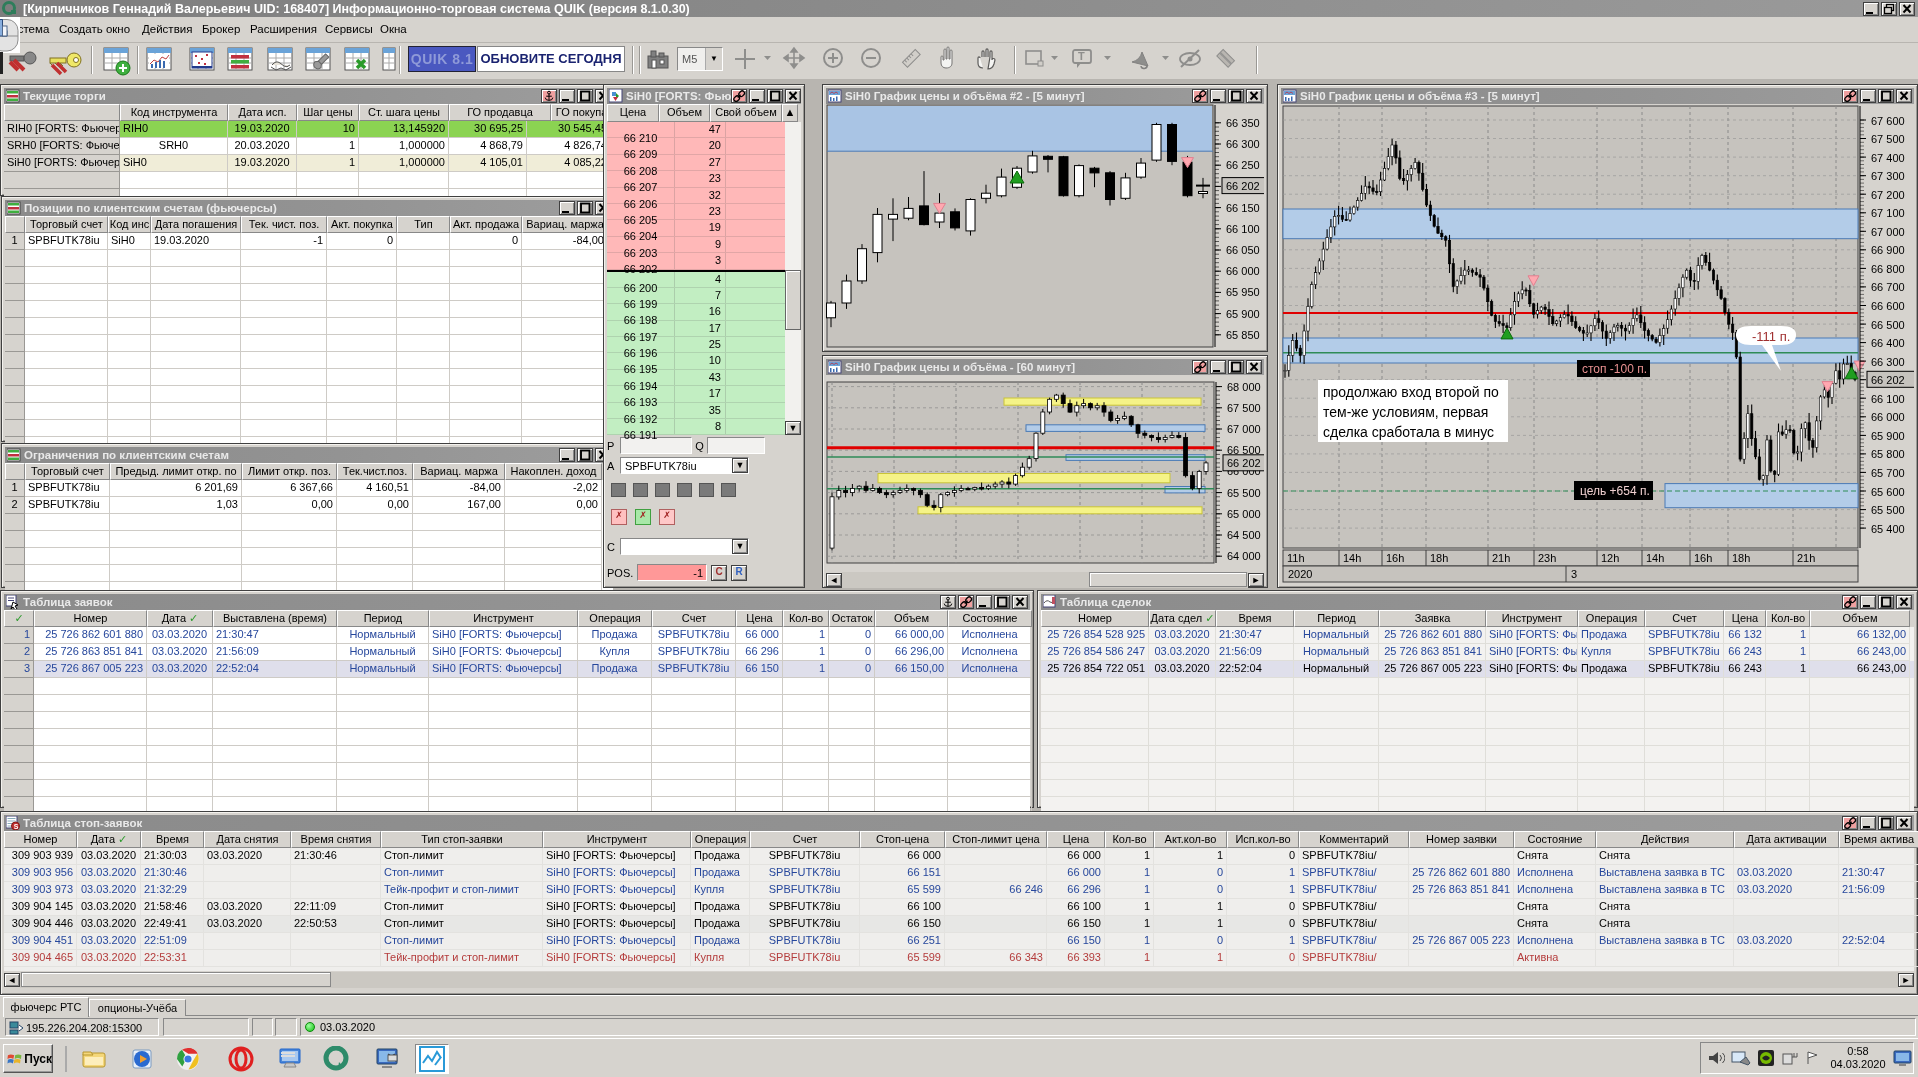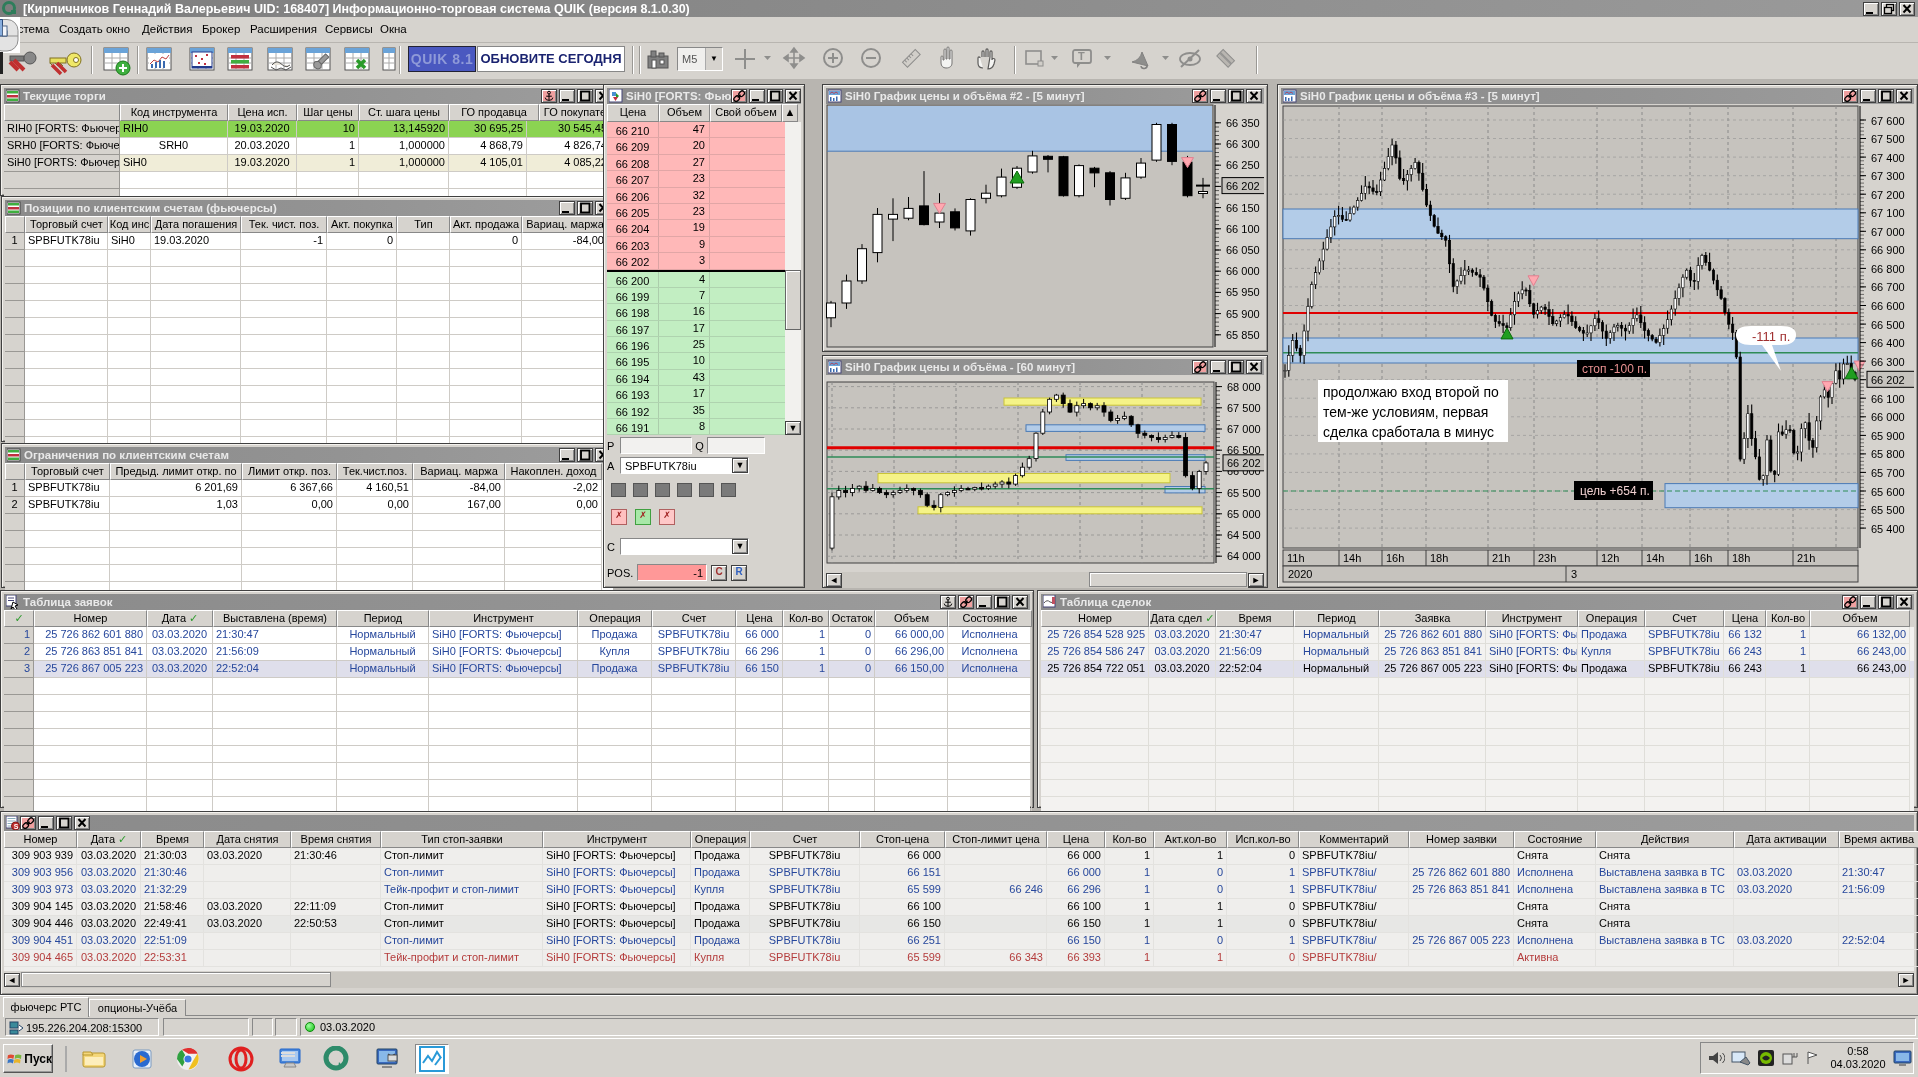--- a/index.html
+++ b/index.html
@@ -319,24 +319,24 @@
           <svg width="14" height="12">
             <path d="M3.5 2 L10.5 9.5 M10.5 2 L3.5 9.5" stroke="#000" stroke-width="2"></path>
           </svg>
         </span>
       </span>
     </div>
 <div class="tblwrap " style="">
       <div class="thead" style="height:17px">
         <div class="th" style="width:116px"></div>
         <div class="th" style="width:108px">Код инструмента</div>
-        <div class="th" style="width:69px">Цена исп.</div>
+        <div class="th" style="width:69px">Дата исп.</div>
         <div class="th" style="width:62px">Шаг цены</div>
         <div class="th" style="width:90px">Ст. шага цены</div>
-        <div class="th" style="width:90px">ГО продавца</div>
+        <div class="th" style="width:102px">ГО продавца</div>
         <div class="th" style="width:84px">ГО покупателя</div>
       </div>
       <div class="trow" style="height:17px;background:#8bd352">
         <div class="td" style="width:116px;text-align:left;background:#d6d3ce;border-right:1px solid #9a9894;border-bottom:1px solid #9a9894;">RIH0 [FORTS: Фьючер</div>
         <div class="td" style="width:108px;text-align:left;">RIH0</div>
         <div class="td" style="width:69px;text-align:center;">19.03.2020</div>
         <div class="td" style="width:62px;text-align:right;">10</div>
         <div class="td" style="width:90px;text-align:right;">13,145920</div>
         <div class="td" style="width:78px;text-align:right;">30 695,25</div>
         <div class="td" style="width:84px;text-align:right;">30 545,45</div>
@@ -694,21 +694,21 @@
             <rect x="3" y="1.5" width="8.5" height="9" fill="none" stroke="#000" stroke-width="1.9"></rect>
           </svg>
         </span>
         <span class="tb ">
           <svg width="14" height="12">
             <path d="M3.5 2 L10.5 9.5 M10.5 2 L3.5 9.5" stroke="#000" stroke-width="2"></path>
           </svg>
         </span>
       </span>
     </div>
-<style>.dorow{display:flex;height:16.4px;border-bottom:1px solid rgba(90,90,90,0.18)}.dc1{width:52px;text-align:center;border-right:1px solid rgba(90,90,90,0.22);padding-top:3px}.dc2{width:51px;text-align:right;padding:1px 4px 0 0;border-right:1px solid rgba(90,90,90,0.22)}.dc3{flex:1}</style>
+<style>.dorow{display:flex;height:16.4px;border-bottom:1px solid rgba(90,90,90,0.18)}.dc1{width:68px;text-align:center;border-right:1px solid rgba(90,90,90,0.22);padding-top:10px}.dc2{width:51px;text-align:right;padding:1px 4px 0 0;border-right:1px solid rgba(90,90,90,0.22)}.dc3{flex:1}</style>
 <div class="thead" style="height:18px">
       <div class="th" style="width:52px">Цена</div>
       <div class="th" style="width:51px">Объем</div>
       <div class="th" style="width:72px">Свой объем</div>
       <div class="th" style="width:16px">▲</div>
     </div>
 <div style="position:relative">
       <div class="dorow" style="background:#ffb8b8">
         <span class="dc1">66 210</span>
         <span class="dc2">47</span>
@@ -2308,20 +2308,21 @@
           <rect x="0" y="0" width="11" height="12" fill="#fff" stroke="#447"></rect>
           <g stroke="#8ab">
             <line x1="1.5" y1="2.5" x2="9.5" y2="2.5"></line>
             <line x1="1.5" y1="5" x2="9.5" y2="5"></line>
             <line x1="1.5" y1="7.5" x2="9.5" y2="7.5"></line>
             <line x1="1.5" y1="10" x2="9.5" y2="10"></line>
           </g>
           <circle cx="9.5" cy="10" r="4" fill="#c03030" stroke="#801818"></circle>
           <text x="7.7" y="12.7" style="font:bold 7px Liberation Sans;fill:#fff">S</text>
         </svg></span>
+      <span class="wtxt">Таблица стоп-заявок</span>
       <span class="wbtns">
         <span class="tb pink">
           <svg width="14" height="12">
             <g stroke="#000" fill="none" stroke-width="1.3" transform="rotate(-45 7 6)">
               <rect x="0.5" y="4" width="6" height="4.5" rx="2.2"></rect>
               <rect x="7.5" y="4" width="6" height="4.5" rx="2.2"></rect>
               <line x1="5" y1="6.2" x2="9" y2="6.2"></line>
             </g>
           </svg>
         </span>

